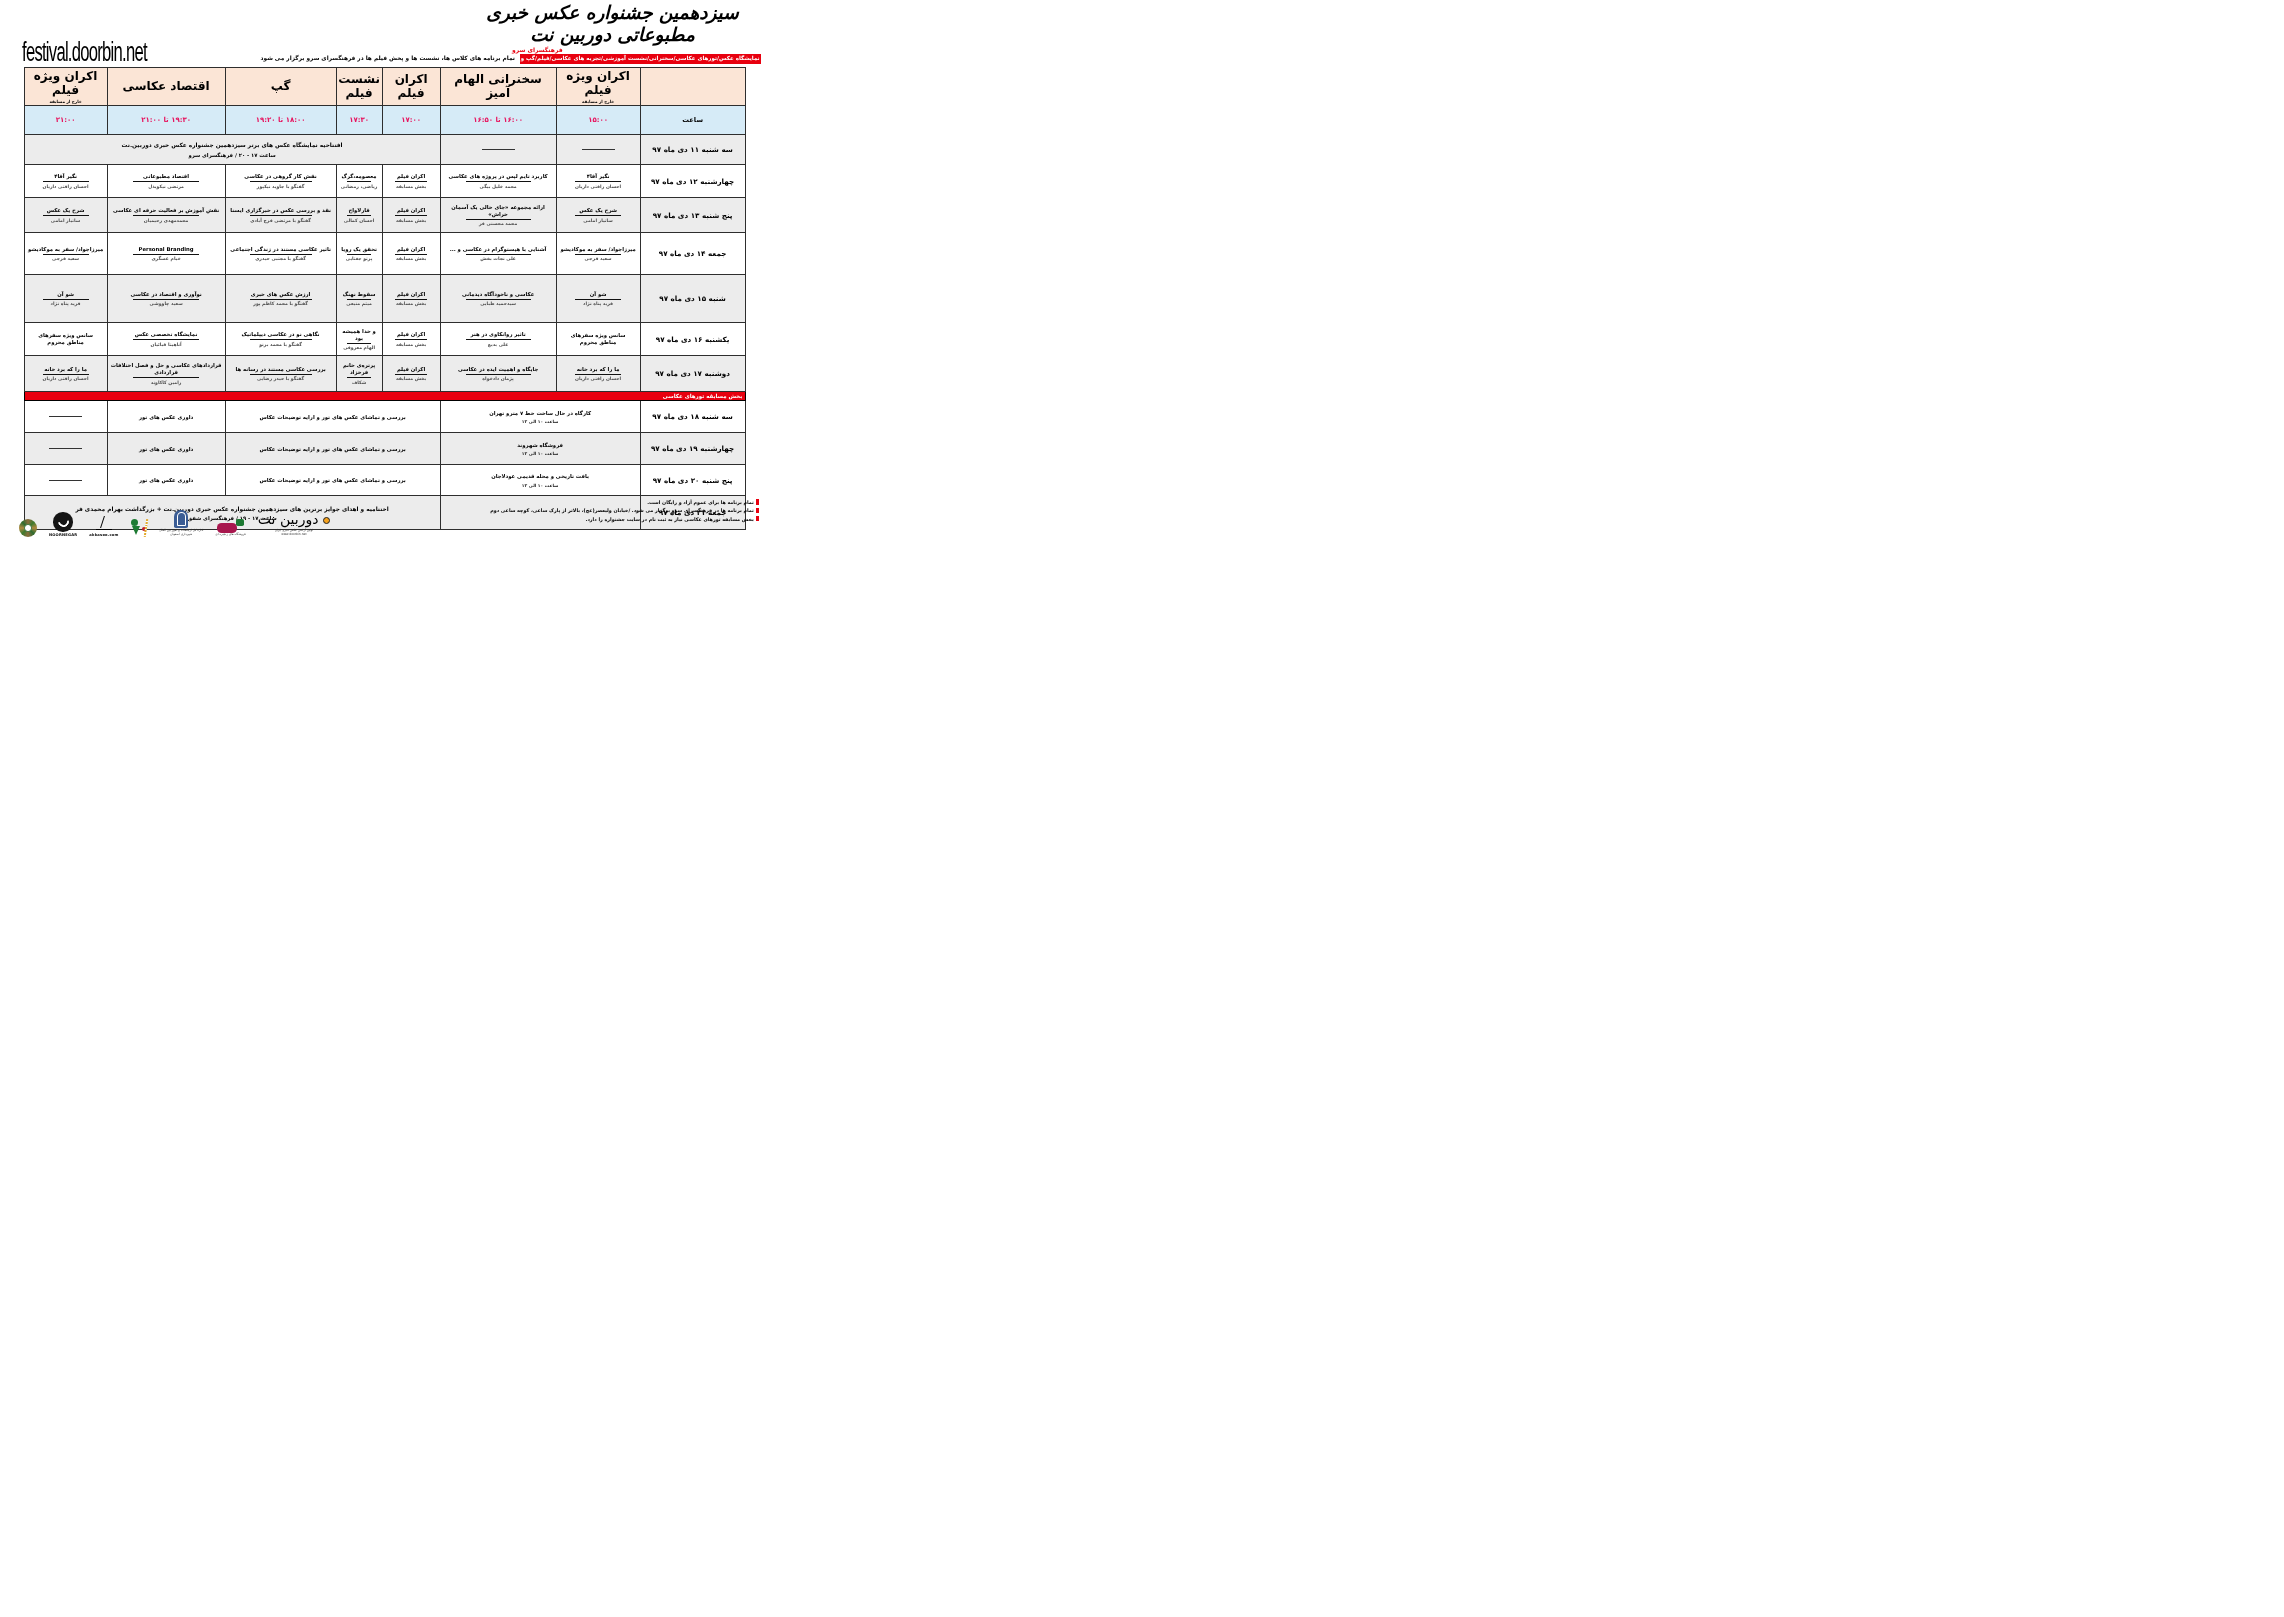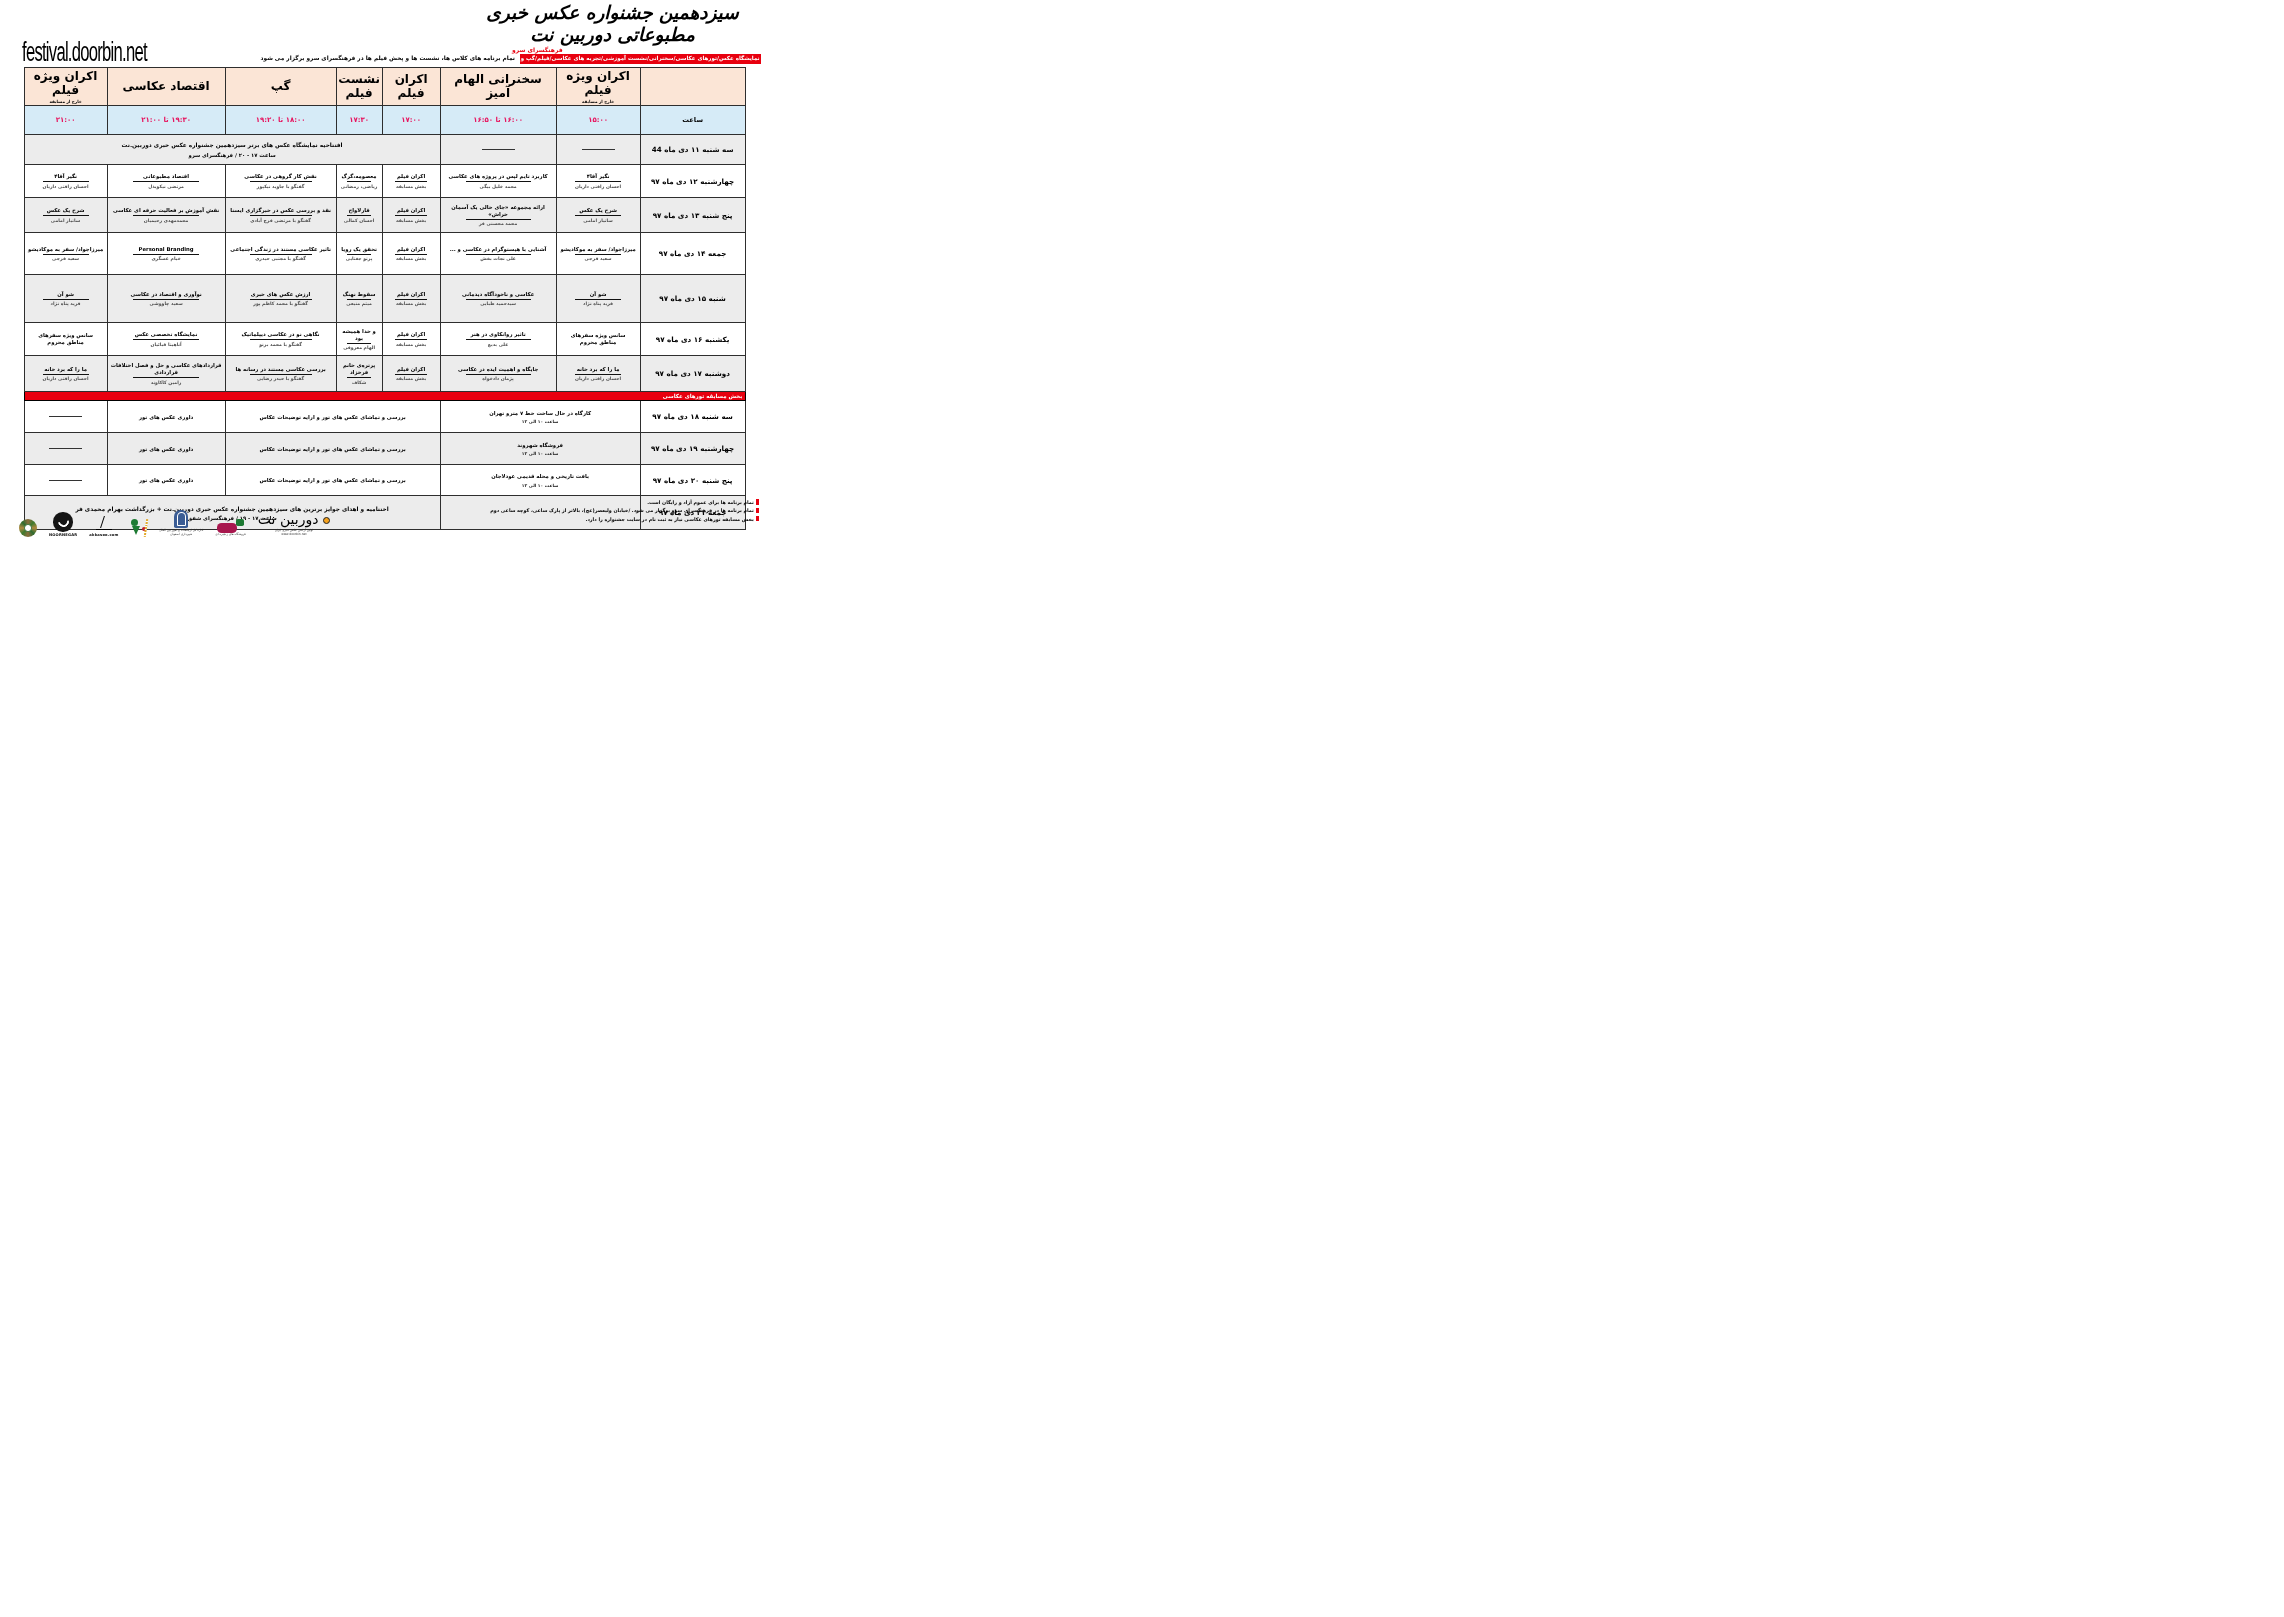--- a/index.html
+++ b/index.html
@@ -142,21 +142,21 @@
   <td class="time">۱۵:۰۰</td>
   <td class="time">۱۶:۰۰ تا ۱۶:۵۰</td>
   <td class="time">۱۷:۰۰</td>
   <td class="time">۱۷:۳۰</td>
   <td class="time">۱۸:۰۰ تا ۱۹:۲۰</td>
   <td class="time">۱۹:۳۰ تا ۲۱:۰۰</td>
   <td class="time">۲۱:۰۰</td>
 </tr>
 
 <tr class="g" style="height:30.5px">
-  <td class="date">سه شنبه ۱۱ دی ماه 44</td>
+  <td class="date">سه شنبه ۱۱ دی ماه ۹۷</td>
   <td>
           <div class="dash"></div>
         </td>
   <td>
           <div class="dash"></div>
         </td>
   <td colspan="5">
     <div class="merge1">افتتاحیه نمایشگاه عکس های برتر سیزدهمین جشنواره عکس خبری دوربین.نت</div>
     <div class="merge2">ساعت ۱۷ - ۲۰ / فرهنگسرای سرو</div>
         </td>

